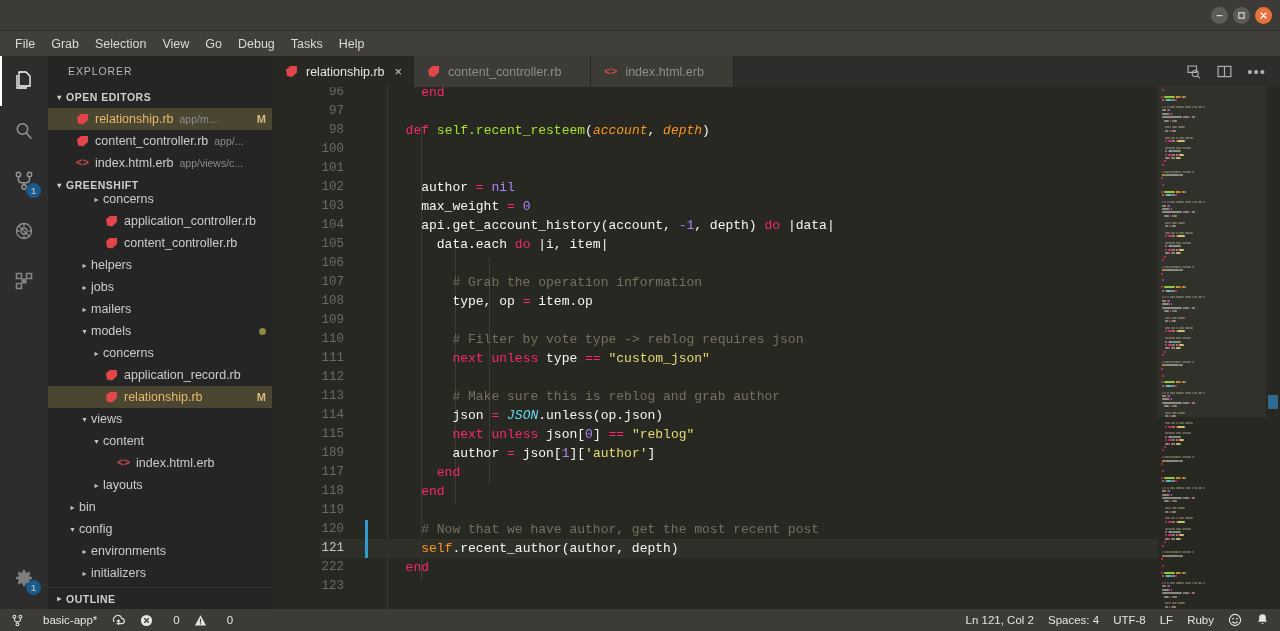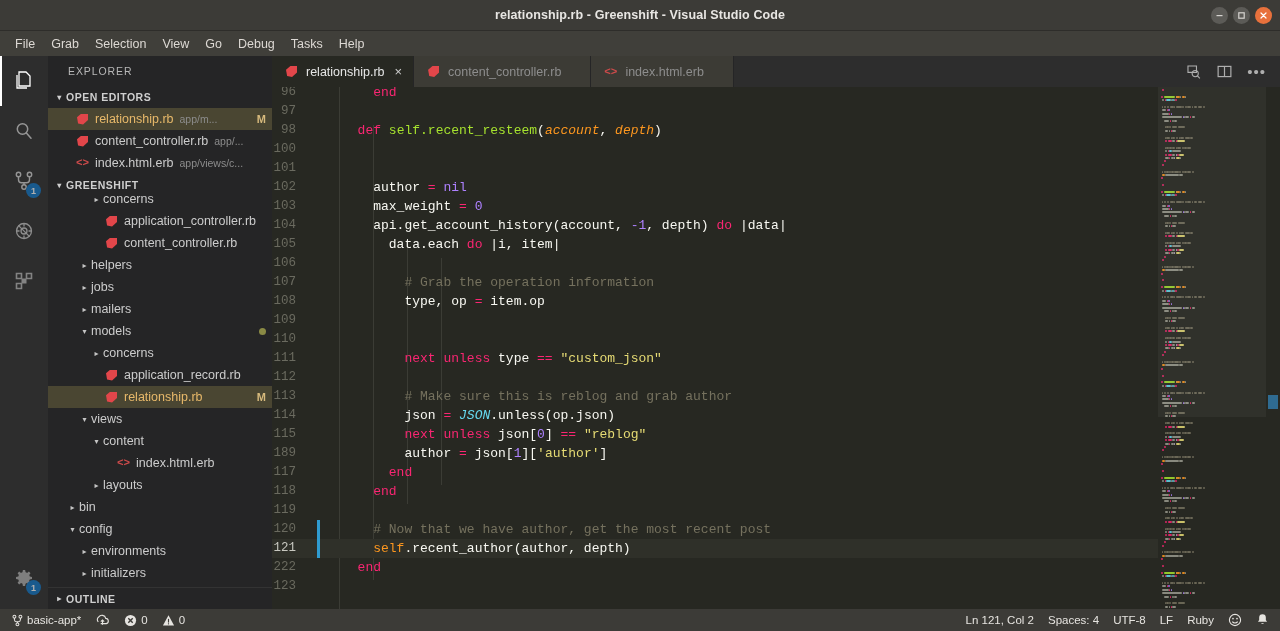--- a/index.html
+++ b/index.html
@@ -88,21 +88,21 @@
     display: flex; align-items: center; padding: 0 11px; background: #3c3b35; color: #8d8d8d;
     font-size: 12.5px; border-right: 1px solid #252526; cursor: pointer; max-width: 260px;
   }
   .tab.active { background: #272822; color: #e6e6e6; }
   .tab .ficon { margin-right: 6px; }
   .tab-close { margin-left: 10px; font-size: 13px; color: #cfcfcf; line-height: 1; }
   .tab-actions { margin-left: auto; display: flex; align-items: center; gap: 14px; padding-right: 14px; }
   .tab-actions .tbtn { opacity: .8; cursor: pointer; display: flex; align-items: center; }
 
   .code-wrap { flex: 1 1 auto; position: relative; overflow: hidden; background: #272822; display: flex; }
-  .code-scroll { flex: 1 1 auto; position: relative; overflow: hidden; }
+  .code-scroll { flex: 1 1 auto; position: relative; overflow: hidden; margin-left: 48px; }
   .code-lines { position: absolute; top: -4px; left: 0; right: 0;
     font-family: "Liberation Mono", monospace; font-size: 13px; line-height: 19px; }
   .line { height: 19px; display: flex; align-items: center; white-space: pre; }
   .line.cur { background: #2f3029; }
   .ln { width: 45px; flex: 0 0 45px; text-align: right; padding-right: 21px; color: #6a6a5f; font-size: 12.5px; }
   .line.cur .ln { color: #c8c8c0; }
   .gutter-mark { width: 3px; flex: 0 0 3px; height: 19px; background: transparent; }
   .gutter-mark.mod { background: #2f9bd0; }
   .code-text { padding-left: 22px; color: #f8f8f2; }
 
@@ -130,31 +130,30 @@
 
   
   .overview { width: 14px; flex: 0 0 14px; background: #272822; position: relative; }
   .ov-thumb { position: absolute; left: 2px; width: 10px; background: #2f6b91; }
 
   
   .statusbar {
     height: 22px; flex: 0 0 22px; background: #3c3b37; display: flex; align-items: center;
     color: #e6e4e0; font-size: 11.5px; padding: 0 4px;
   }
-  .sb-item { display: flex; align-items: center; gap: 4px; padding: 0 7px; height: 22px; cursor: pointer; white-space: nowrap; }
+  .sb-item { display: flex; align-items: center; gap: 20px; padding: 0 7px; height: 22px; cursor: pointer; white-space: nowrap; }
   .sb-right { margin-left: auto; display: flex; }
   .sb-icon { display: inline-flex; align-items: center; }
 </style>
 </head>
 <body>
 
 <div id="app">
 
   <div class="titlebar">
-    <div class="titlebar-text">relationship.rb - Greenshift - Visual Studio Code</div>
     <div class="win-controls">
       <div class="wc min">
         <svg width="9" height="9" viewBox="0 0 9 9">
             <rect x="1.5" y="4" width="6" height="1.2" fill="#d6d4d0"></rect>
           </svg>
       </div>
       <div class="wc max">
         <svg width="9" height="9" viewBox="0 0 9 9">
             <rect x="1.8" y="1.8" width="5.4" height="5.4" fill="none" stroke="#d6d4d0" stroke-width="1.2"></rect>
           </svg>
@@ -447,21 +446,21 @@
               <div class="line"><span class="ln">100</span><span class="gutter-mark"></span><span class="code-text"></span></div>
               <div class="line"><span class="ln">101</span><span class="gutter-mark"></span></div>
               <div class="line"><span class="ln">102</span><span class="gutter-mark"></span><span class="code-text"><span class="t-plain">    author </span><span class="t-op">=</span><span class="t-plain"> </span><span class="t-num">nil</span></span></div>
               <div class="line"><span class="ln">103</span><span class="gutter-mark"></span><span class="code-text"><span class="t-plain">    max_weight </span><span class="t-op">=</span><span class="t-plain"> </span><span class="t-num">0</span></span></div>
               <div class="line"><span class="ln">104</span><span class="gutter-mark"></span><span class="code-text"><span class="t-plain">    api.get_account_history(account, </span><span class="t-num">-1</span><span class="t-plain">, depth) </span><span class="t-kw">do</span><span class="t-plain"> |data|</span></span></div>
               <div class="line"><span class="ln">105</span><span class="gutter-mark"></span><span class="code-text"><span class="t-plain">      data.each </span><span class="t-kw">do</span><span class="t-plain"> |i, item|</span></span></div>
               <div class="line"><span class="ln">106</span><span class="gutter-mark"></span><span class="code-text"></span></div>
               <div class="line"><span class="ln">107</span><span class="gutter-mark"></span><span class="code-text"><span class="t-cmt">        # Grab the operation information</span></span></div>
               <div class="line"><span class="ln">108</span><span class="gutter-mark"></span><span class="code-text"><span class="t-plain">        type, op </span><span class="t-op">=</span><span class="t-plain"> item.op</span></span></div>
               <div class="line"><span class="ln">109</span><span class="gutter-mark"></span><span class="code-text"></span></div>
-              <div class="line"><span class="ln">110</span><span class="gutter-mark"></span></div>
+              <div class="line"><span class="ln">110</span><span class="gutter-mark"></span><span class="code-text"><span class="t-cmt">        # Filter by vote type -&gt; reblog requires json</span></span></div>
               <div class="line"><span class="ln">111</span><span class="gutter-mark"></span><span class="code-text"><span class="t-plain">        </span><span class="t-kw">next unless</span><span class="t-plain"> type </span><span class="t-op">==</span><span class="t-plain"> </span><span class="t-str">"custom_json"</span></span></div>
               <div class="line"><span class="ln">112</span><span class="gutter-mark"></span><span class="code-text"></span></div>
               <div class="line"><span class="ln">113</span><span class="gutter-mark"></span><span class="code-text"><span class="t-cmt">        # Make sure this is reblog and grab author</span></span></div>
               <div class="line"><span class="ln">114</span><span class="gutter-mark"></span><span class="code-text"><span class="t-plain">        json </span><span class="t-op">=</span><span class="t-plain"> </span><span class="t-const">JSON</span><span class="t-plain">.unless(op.json)</span></span></div>
               <div class="line"><span class="ln">115</span><span class="gutter-mark"></span><span class="code-text"><span class="t-plain">        </span><span class="t-kw">next unless</span><span class="t-plain"> json[</span><span class="t-num">0</span><span class="t-plain">] </span><span class="t-op">==</span><span class="t-plain"> </span><span class="t-str">"reblog"</span></span></div>
               <div class="line"><span class="ln">189</span><span class="gutter-mark"></span><span class="code-text"><span class="t-plain">        author </span><span class="t-op">=</span><span class="t-plain"> json[</span><span class="t-num">1</span><span class="t-plain">][</span><span class="t-str">'author'</span><span class="t-plain">]</span></span></div>
               <div class="line"><span class="ln">117</span><span class="gutter-mark"></span><span class="code-text"><span class="t-plain">      </span><span class="t-kw">end</span></span></div>
               <div class="line"><span class="ln">118</span><span class="gutter-mark"></span><span class="code-text"><span class="t-plain">    </span><span class="t-kw">end</span></span></div>
               <div class="line"><span class="ln">119</span><span class="gutter-mark"></span><span class="code-text"></span></div>
               <div class="line"><span class="ln">120</span><span class="gutter-mark mod"></span><span class="code-text"><span class="t-cmt">    # Now that we have author, get the most recent post</span></span></div>

